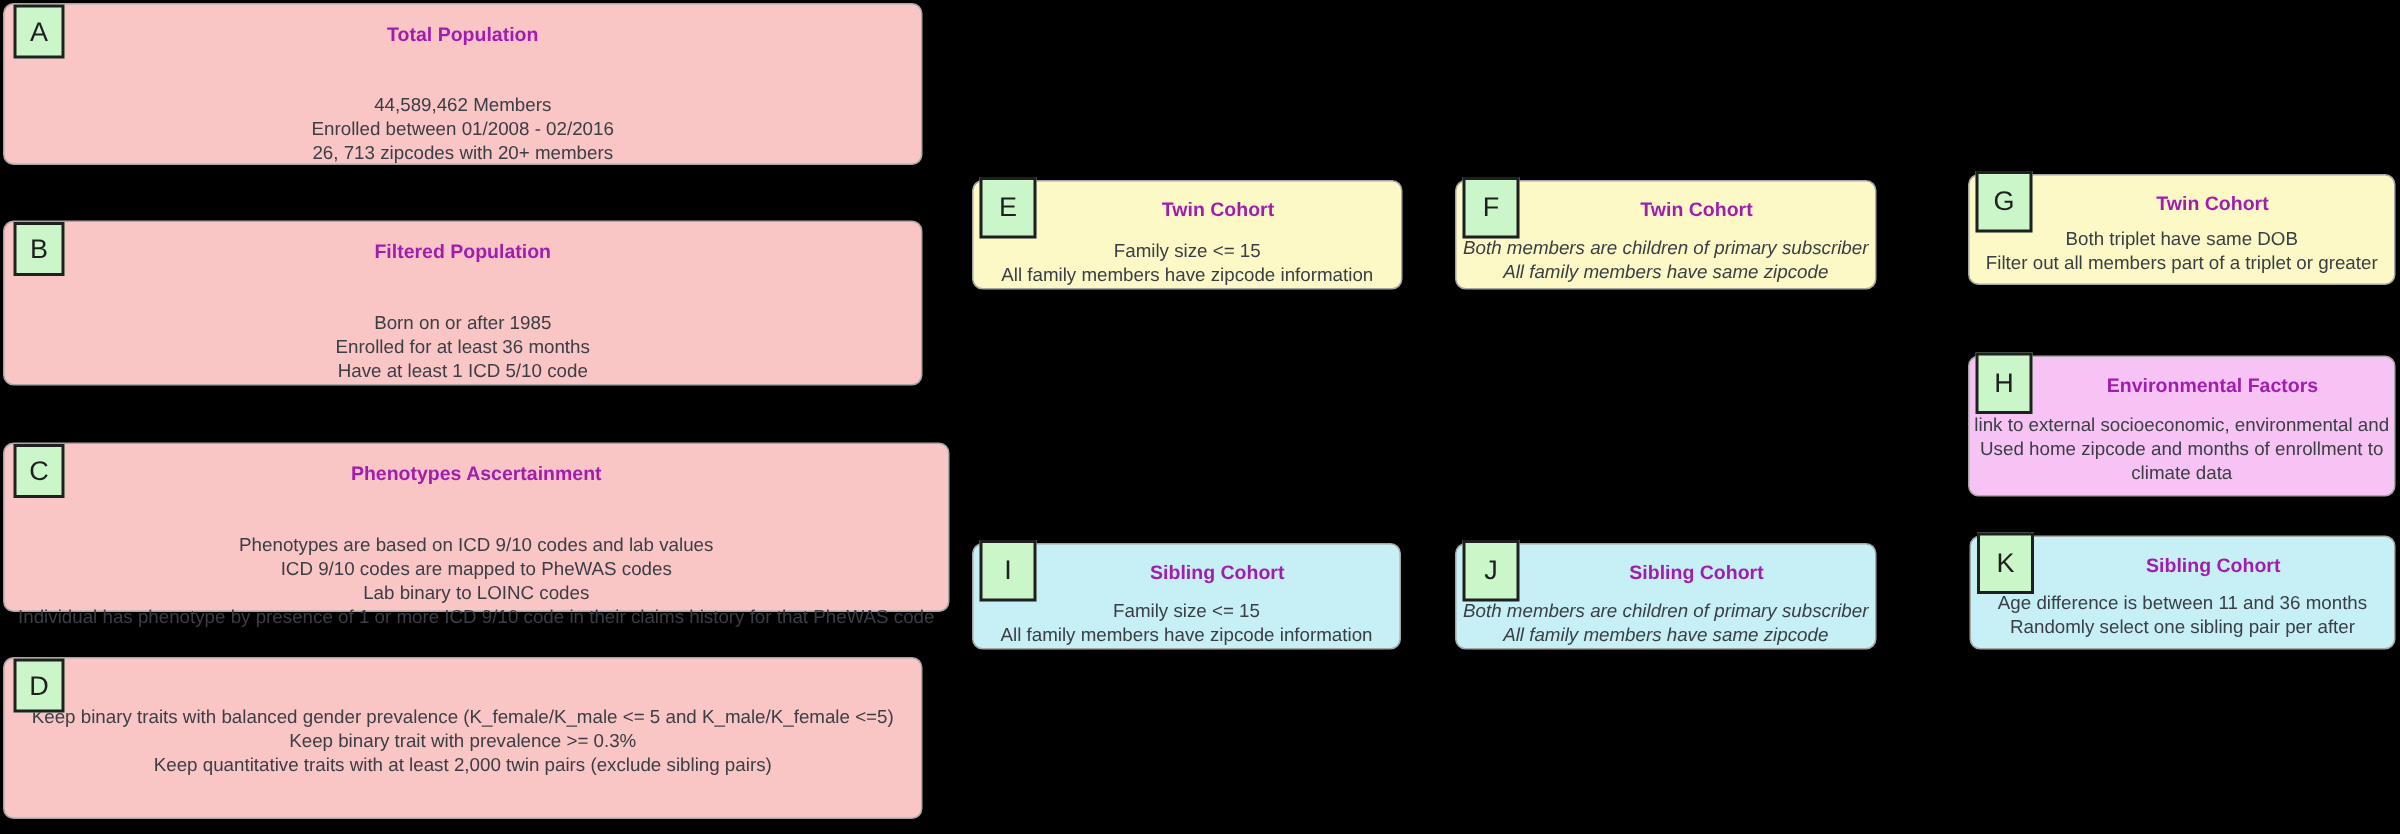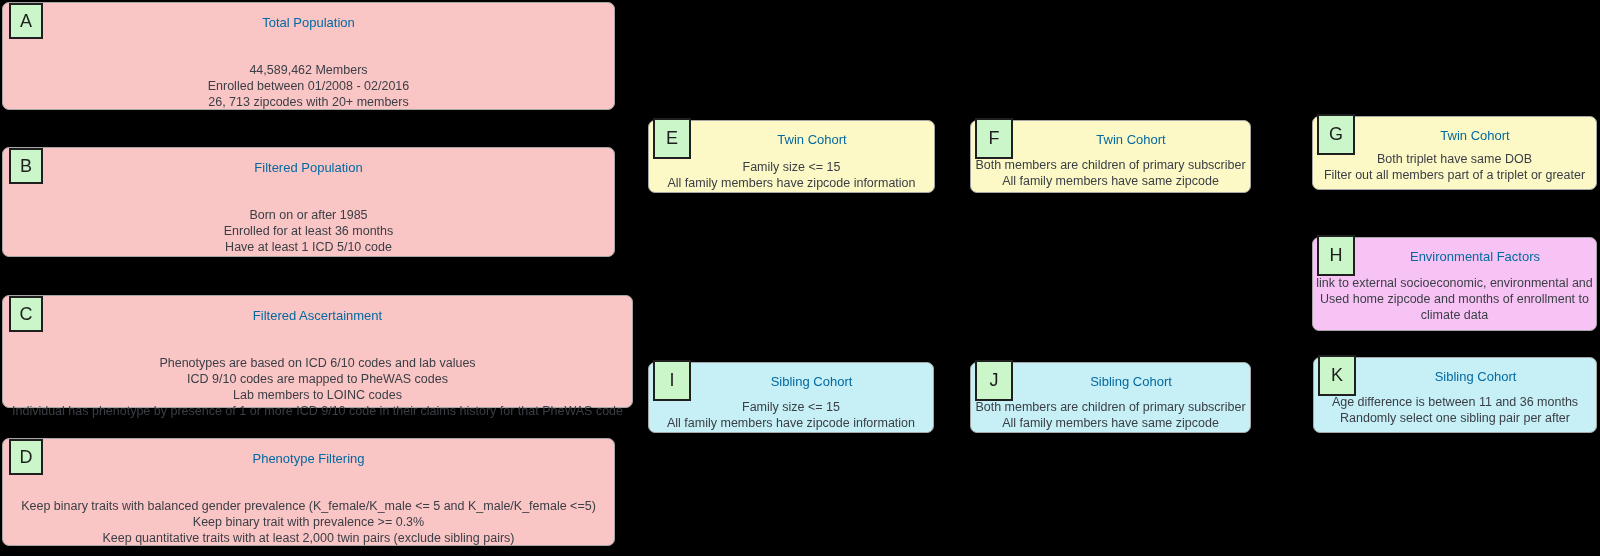--- a/index.html
+++ b/index.html
@@ -28,32 +28,32 @@
     background:#caf6ca;
     border:2px solid #1f1f1f;
     color:#1f1f1f;
     display:flex; align-items:center; justify-content:center;
     font-size:18px;
     z-index:2;
   }
   .big .label   { left:6px;  top:0px;  width:34px; height:36px; }
   .small .label { left:4px;  top:-3px; width:38px; height:41px; }
   .title {
-    color:#0369a1;
-    font-weight:normal;
+    color:#a21caf;
+    font-weight:bold;
     font-size:13px;
     line-height:16px;
   }
   .big .title   { margin-top:12px; }
   .small .title { margin-top:11px;padding-left:41px; }
   .tight .title { margin-top:11px; }
   .body { color:#3a3e45; font-size:12.5px; }
   .big .body    { margin-top:31px; }
   .small .body  { margin-top:11px; }
-  .tight .body  { margin-top:3px; }
+  .tight .body  { margin-top:3px;font-style:italic; }
   .line { line-height:16px; white-space:nowrap; }
   .wrapline { line-height:16px; }
 </style>
 </head>
 <body>
 
 <div class="canvas">
 
   <div class="box pink big" style="left:2px;top:2px;width:613px;height:108px">
     <div class="label">A</div>
@@ -70,32 +70,31 @@
     <div class="title">Filtered Population</div>
     <div class="body">
       <div class="line">Born on or after 1985</div>
       <div class="line">Enrolled for at least 36 months</div>
       <div class="line">Have at least 1 ICD 5/10 code</div>
     </div>
   </div>
 
   <div class="box pink big" style="left:2px;top:295px;width:631px;height:113px">
     <div class="label">C</div>
-    <div class="title">Filtered Ascertainment</div>
+    <div class="title">Phenotypes Ascertainment</div>
     <div class="body">
-      <div class="line">Phenotypes are based on ICD 6/10 codes and lab values</div>
+      <div class="line">Phenotypes are based on ICD 9/10 codes and lab values</div>
       <div class="line">ICD 9/10 codes are mapped to PheWAS codes</div>
-      <div class="line">Lab members to LOINC codes</div>
+      <div class="line">Lab binary to LOINC codes</div>
       <div class="line">Individual has phenotype by presence of 1 or more ICD 9/10 code in their claims history for that PheWAS code</div>
     </div>
   </div>
 
   <div class="box pink big" style="left:2px;top:438px;width:613px;height:108px">
     <div class="label">D</div>
-    <div class="title">Phenotype Filtering</div>
     <div class="body" style="">
       <div class="line">Keep binary traits with balanced gender prevalence (K_female/K_male &lt;= 5 and K_male/K_female &lt;=5)</div>
       <div class="line">Keep binary trait with prevalence &gt;= 0.3%</div>
       <div class="line">Keep quantitative traits with at least 2,000 twin pairs (exclude sibling pairs)</div>
     </div>
   </div>
 
   <div class="box yellow small" style="left:648px;top:120px;width:287px;height:73px">
     <div class="label">E</div>
     <div class="title">Twin Cohort</div>

